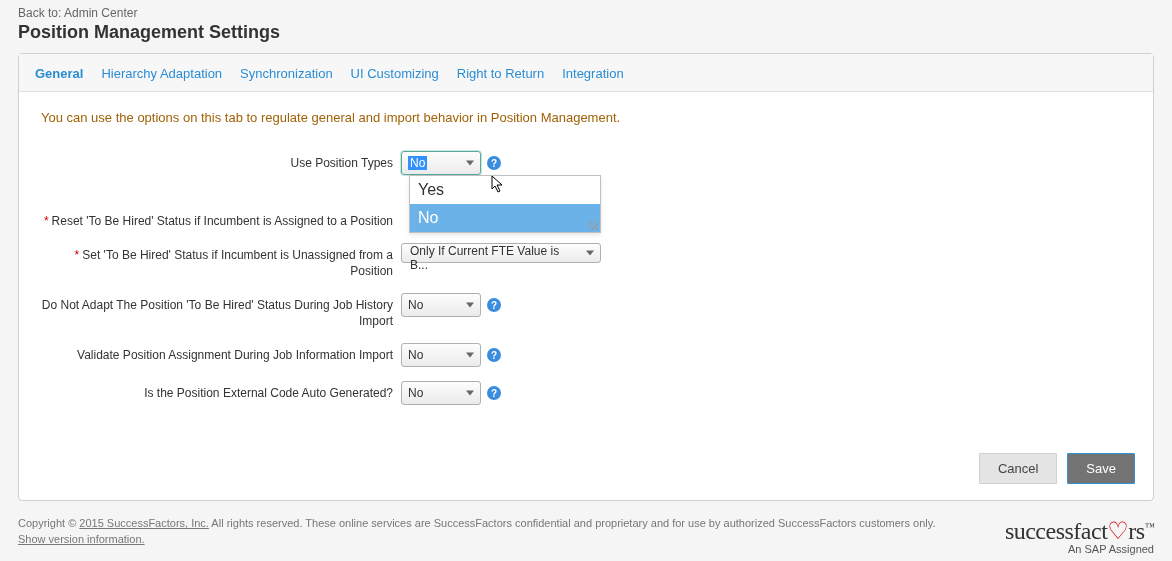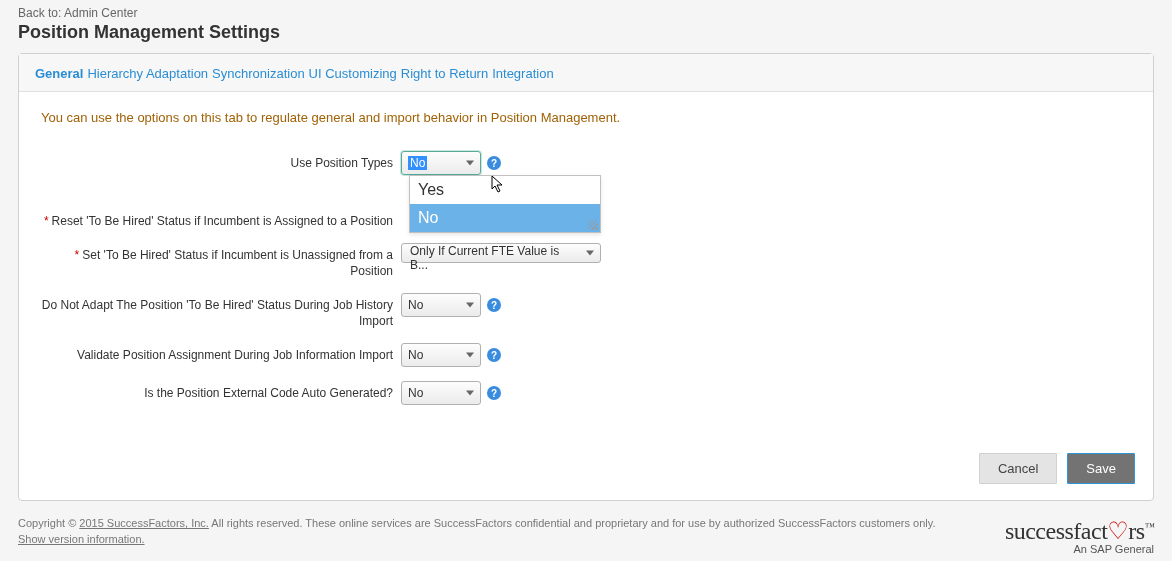--- a/index.html
+++ b/index.html
@@ -27,21 +27,21 @@
   margin-bottom: 10px;
 }
 .panel {
   background: #fff;
   border: 1px solid #d0d0d0;
   border-radius: 4px;
   overflow: visible;
 }
 .tabs {
   display: flex;
-  gap: 0;
+  gap: 14px;
   padding: 8px 14px 0 14px;
   background: #f7f7f7;
   border-bottom: 1px solid #e0e0e0;
 }
 .tab {
   color: #2a8dd4;
   font-size: 13px;
   padding: 4px 2px 10px 2px;
   cursor: pointer;
 }
@@ -359,15 +359,15 @@
   <div>
     <span>
       <span>Copyright © </span><a href="#">2015 SuccessFactors, Inc.</a><span> All rights reserved. These online services are SuccessFactors confidential and proprietary and for use by authorized SuccessFactors customers only.</span>
     </span><br>
     <a href="#" class="show-ver">Show version information.</a>
   </div>
   <div class="brand">
     <div class="brand-main">
       <span>successfact</span><span class="o">♡</span><span>rs</span><span class="tm">™</span>
     </div>
-    <div class="brand-sub">An SAP General</div>
+    <div class="brand-sub">An SAP Assigned</div>
   </div>
 </div>
 
 </body></html>

